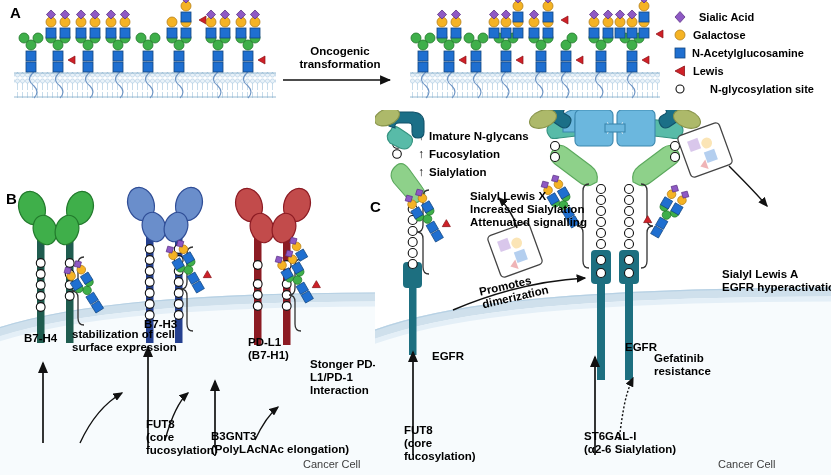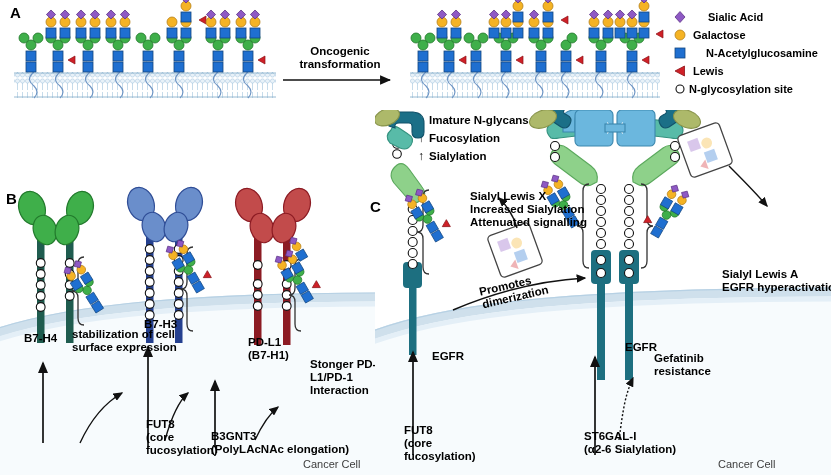--- a/index.html
+++ b/index.html
@@ -237,50 +237,50 @@
   <div class="abs" style="left:290px;top:45px;width:100px;text-align:center;">
     <div class="lbl">Oncogenic</div>
     <div class="lbl">transformation</div>
   </div>
 
   <div class="abs" style="left:672px;top:8px;">
     <div style="display:flex;align-items:center;height:18px;">
       <svg width="16" height="16" viewBox="0 0 16 16">
         <path d="M8,2.5 L13,8 L8,13.5 L3,8 z" fill="#8e59c4" stroke="#5e3487" stroke-width="0.8"></path>
       </svg>
-      <span class="legend-txt" style="margin-left:20px;">Sialic Acid</span>
+      <span class="legend-txt" style="margin-left:11px;">Sialic Acid</span>
     </div>
     <div style="display:flex;align-items:center;height:18px;">
       <svg width="16" height="16" viewBox="0 0 16 16">
         <circle cx="8" cy="8" r="5" fill="#f5b324" stroke="#b5801a" stroke-width="0.8"></circle>
       </svg>
       <span class="legend-txt" style="margin-left:5px;">Galactose</span>
     </div>
     <div style="display:flex;align-items:center;height:18px;">
       <svg width="16" height="16" viewBox="0 0 16 16">
         <rect x="3" y="3" width="10" height="10" fill="#1f6fd0" stroke="#13477f" stroke-width="0.8"></rect>
       </svg>
-      <span class="legend-txt" style="margin-left:18px;">N-Acetylglucosamine</span>
+      <span class="legend-txt" style="margin-left:4px;">N-Acetylglucosamine</span>
     </div>
     <div style="display:flex;align-items:center;height:18px;">
       <svg width="16" height="16" viewBox="0 0 16 16">
         <path d="M12.5,3 L12.5,13 L3,8 z" fill="#cf2027" stroke="#8d1318" stroke-width="0.8"></path>
       </svg>
       <span class="legend-txt" style="margin-left:5px;">Lewis</span>
     </div>
     <div style="display:flex;align-items:center;height:18px;">
       <svg width="16" height="16" viewBox="0 0 16 16">
         <circle cx="8" cy="8" r="4" fill="#ffffff" stroke="#111" stroke-width="1.1"></circle>
       </svg>
-      <span class="legend-txt" style="margin-left:1px;">N-glycosylation site</span>
+      <span class="legend-txt" style="margin-left:22px;">N-glycosylation site</span>
     </div>
   </div>
 
   <div class="abs" style="left:418px;top:114px;">
-    <div style="display:flex;align-items:baseline;height:18px;">
+    <div style="display:flex;align-items:baseline;height:18px;margin-top:16px;">
       <span class="lbl" style="font-size:12px;width:11px;">↑</span>
       <span class="lbl">Imature N-glycans</span>
     </div>
     <div style="display:flex;align-items:baseline;height:18px;">
       <span class="lbl" style="font-size:12px;width:11px;">↑</span>
       <span class="lbl">Fucosylation</span>
     </div>
     <div style="display:flex;align-items:baseline;height:18px;">
       <span class="lbl" style="font-size:12px;width:11px;">↑</span>
       <span class="lbl">Sialylation</span>

